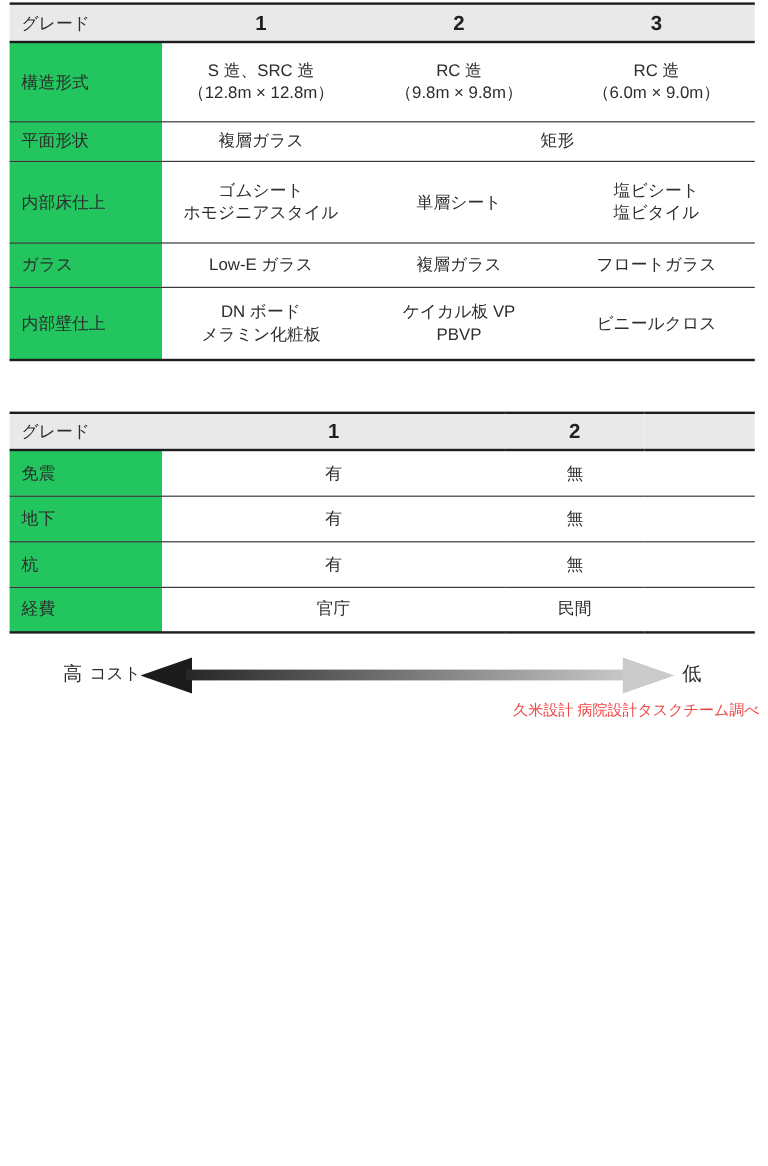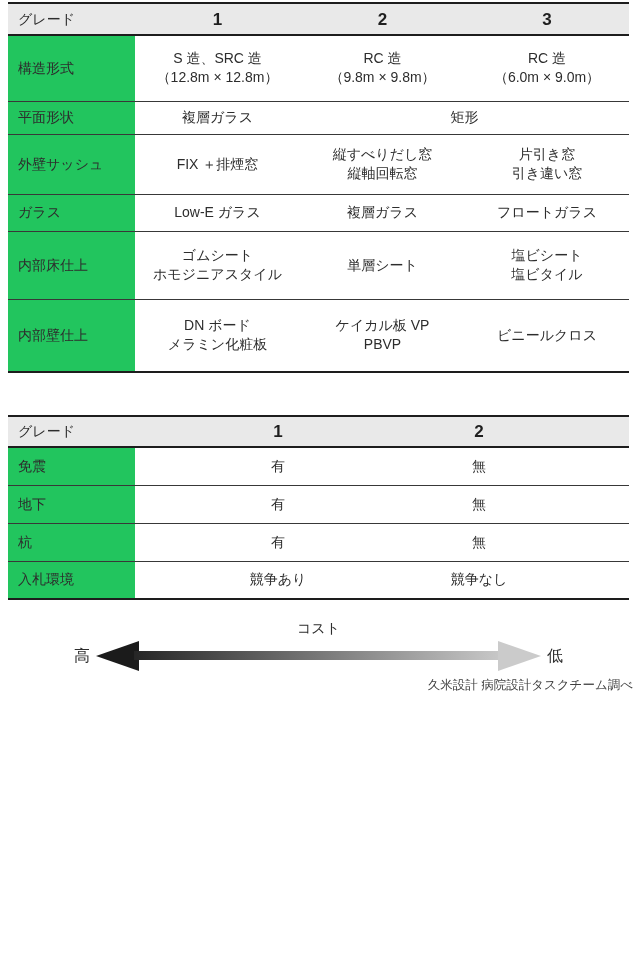--- a/index.html
+++ b/index.html
@@ -24,38 +24,38 @@
   tr.head .label-cell{background:transparent;}
   th.grade{font-size:17px;font-weight:bold;color:#1f1f1f;}
   .t1 tr.head{height:32px;}
   .t2 tr.head{height:31px;}
   .t2 tbody tr{height:38px;margin-left:40px;}
   .t2{margin-top:42px;}
 
   .cost-axis{margin-top:20px;}
   .arrow-row{display:flex;justify-content:center;align-items:flex-end;gap:6px;}
   .end-label{font-size:16px;line-height:18px;margin-bottom:6px;color:#2d2d2d;}
-  .arrow-col{display:flex;flex-direction:column;align-items:center;}
+  .arrow-col{display:flex;align-items:center;}
   .cost-title{font-size:14px;margin-bottom:3px;}
   .arrow{position:relative;width:445px;height:30px;}
   .arrow .shaft{
     position:absolute;left:38px;right:38px;top:10px;height:9px;
     background:linear-gradient(to right,#262626,#c9c9c9);
   }
   .arrow .head-left{
     position:absolute;left:0;top:0;width:0;height:0;
     border-top:15px solid transparent;border-bottom:15px solid transparent;
     border-right:43px solid #1b1b1b;
   }
   .arrow .head-right{
     position:absolute;right:0;top:0;width:0;height:0;
     border-top:15px solid transparent;border-bottom:15px solid transparent;
     border-left:43px solid #cbcbcb;
   }
-  .credit{font-size:12.5px;text-align:right;margin-top:6px;margin-right:-4px;color:#404040;}
+  .credit{font-size:12.5px;text-align:right;margin-top:6px;margin-right:-4px;color:#ef4444;}
 </style>
 </head>
 <body>
 
 <table class="t1">
   <colgroup>
     <col style="width:127px">
       <col style="width:165px">
       <col style="width:165px">
       <col style="width:164px">
@@ -76,43 +76,35 @@
       <td>RC 造
 （9.8m × 9.8m）</td>
       <td>RC 造
 （6.0m × 9.0m）</td>
     </tr>
     <tr style="height:33px">
       <td class="label-cell">平面形状</td>
       <td>複層ガラス</td>
       <td colspan="2">矩形</td>
     </tr>
-    <tr style="height:60px">
-      <td class="label-cell">外壁サッシュ</td>
-      <td>FIX ＋排煙窓</td>
-      <td>縦すべりだし窓
-縦軸回転窓</td>
-      <td>片引き窓
-引き違い窓</td>
-    </tr>
-    <tr style="height:37px">
-      <td class="label-cell">ガラス</td>
-      <td>Low-E ガラス</td>
-      <td>複層ガラス</td>
-      <td>フロートガラス</td>
-    </tr>
     <tr style="height:68px">
       <td class="label-cell">内部床仕上</td>
       <td>ゴムシート
 ホモジニアスタイル</td>
       <td>単層シート</td>
       <td>塩ビシート
 塩ビタイル</td>
     </tr>
-    <tr style="height:73px">
+    <tr style="height:37px">
+      <td class="label-cell">ガラス</td>
+      <td>Low-E ガラス</td>
+      <td>複層ガラス</td>
+      <td>フロートガラス</td>
+    </tr>
+    <tr style="height:61px">
       <td class="label-cell">内部壁仕上</td>
       <td>DN ボード
 メラミン化粧板</td>
       <td>ケイカル板 VP
 PBVP</td>
       <td>ビニールクロス</td>
     </tr>
   </tbody>
 </table>
 
@@ -144,23 +136,23 @@
       <td>無</td>
       <td></td>
     </tr>
     <tr>
       <td class="label-cell">杭</td>
       <td>有</td>
       <td>無</td>
       <td></td>
     </tr>
     <tr>
-      <td class="label-cell">入札環境</td>
-      <td>競争あり</td>
-      <td>競争なし</td>
+      <td class="label-cell">経費</td>
+      <td>官庁</td>
+      <td>民間</td>
       <td></td>
     </tr>
   </tbody>
 </table>
 
 <div class="cost-axis">
   <div class="arrow-row">
     <span class="end-label">高</span>
     <div class="arrow-col">
       <div class="cost-title">コスト</div>

